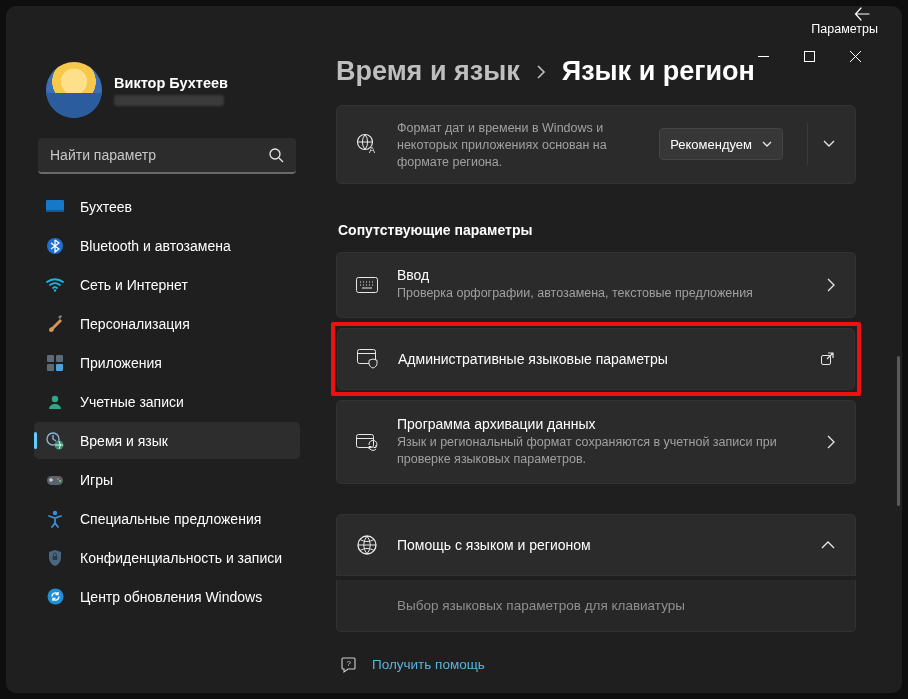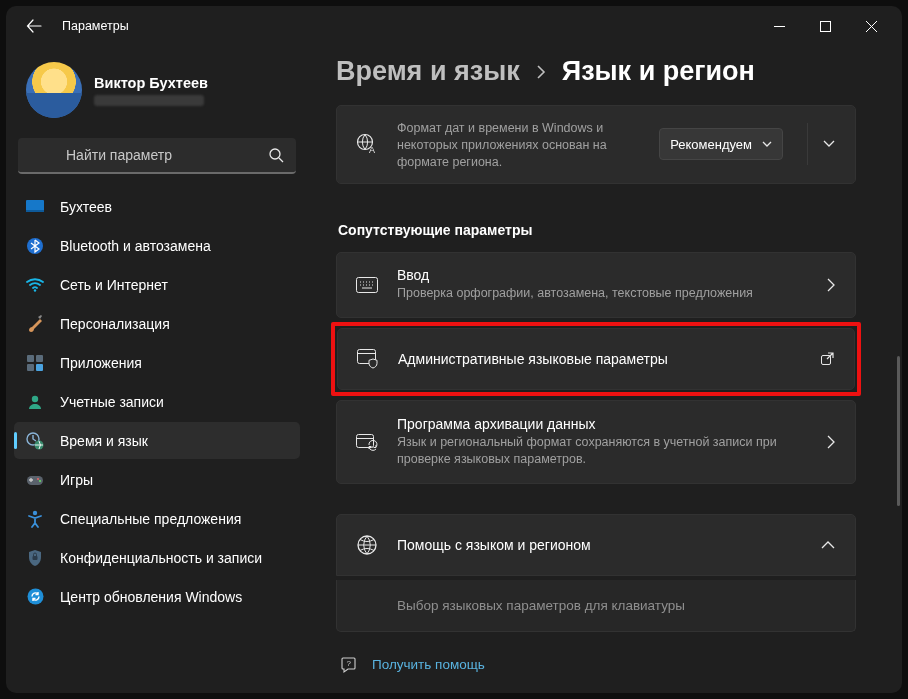--- a/index.html
+++ b/index.html
@@ -5,36 +5,37 @@
   * { box-sizing: border-box; margin: 0; padding: 0; font-family: "Segoe UI", sans-serif; }
   body { background: #0e0e0e; padding: 6px; }
   .window {
     width: 896px; height: 687px;
     background: #1f1f1f;
     border-radius: 10px;
     display: flex; flex-direction: column;
     position: relative; overflow: hidden;
   }
   .titlebar {
-    height: 40px; display: flex; align-items: center;
-    padding: 0 8px;
+    height: 40px; display: flex; align-items: flex-end;
+    padding: 0 24px;
+    flex-direction: column;
   }
   .back-btn {
     width: 32px; height: 32px; display:flex; align-items:center; justify-content:center;
     color: #fff; cursor: pointer; margin-left: 4px;
   }
   .app-title { color: #fff; font-size: 12.5px; margin-left: 12px; }
   .win-controls { margin-left: auto; display: flex; }
   .win-btn {
     width: 46px; height: 40px; display:flex; align-items:center; justify-content:center;
     color: #fff; cursor: pointer;
   }
   .body { flex: 1; display: flex; overflow: hidden; }
   
-  .sidebar { width: 310px; padding: 8px 12px 0 4px; display:flex; flex-direction:column; }
+  .sidebar { width: 310px; padding: 8px 12px 0 24px; display:flex; flex-direction:column; }
   .profile { display:flex; align-items:center; gap:12px; padding: 8px 8px 14px 16px; }
   .avatar {
     width: 56px; height: 56px; border-radius: 50%;
     background: radial-gradient(circle at 50% 35%, #ffe08a 0 28%, #f6c94a 29% 47%, #3a6fb7 48% 100%);
     position: relative; overflow:hidden;
   }
   .avatar::after{
     content:""; position:absolute; inset:0;
     background: linear-gradient(180deg, transparent 55%, #2b5c9e 55%);
   }
@@ -45,21 +46,21 @@
   }
   .search {
     margin: 6px 8px 14px 8px; height: 36px;
     background: #2c2c2c; border-radius: 4px;
     border-bottom: 2px solid #6a6a6a;
     display:flex; align-items:center; padding: 0 12px;
     color: #c8c8c8;
   }
   .search input {
     flex:1; background:transparent; border:none; outline:none;
-    color:#ffffff; font-size:14px;margin-left:36px;
+    color:#ffffff; font-size:14px;
   }
   .search input::placeholder { color:#c8c8c8; }
   .search .sicon { color:#e8e8e8; }
   .nav { display:flex; flex-direction:column; gap:2px; padding: 0 4px; }
   .nav-item {
     height: 37px; border-radius: 5px;
     display:flex; align-items:center; gap: 16px;
     padding: 0 12px; cursor:pointer;
     color: #fff; font-size: 14px; position:relative;
   }

